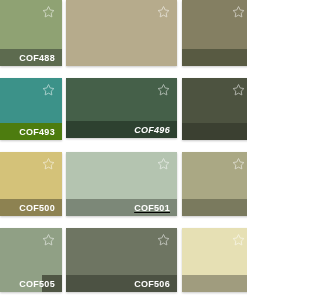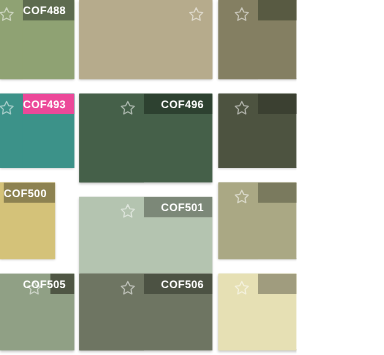--- a/index.html
+++ b/index.html
@@ -15,20 +15,21 @@
   #swatch-grid {
     position: relative;
     width: 247px;
     height: 296px;
     background: #ffffff;
   }
 
   .swatch-card {
     position: absolute;
     display: flex;
+    flex-direction: column;
     justify-content: space-between;
     box-sizing: border-box;
     overflow: hidden;
     box-shadow: 0 1px 2px rgba(0,0,0,0.22);
   }
 
   .swatch-field {
     flex: 1 1 auto;
     position: relative;
     width: 100%;
@@ -102,25 +103,25 @@
       </div>
     </div>
     <div class="swatch-card" style="left: 0px; top: 78px; width: 62px; height: 62px; background: rgb(60, 146, 137);">
       <div class="swatch-field" style="background: rgb(60, 146, 137);">
         <span class="star-icon">
           <svg viewBox="0 0 24 24" fill="none" stroke="#ffffff" stroke-width="1.8" stroke-linejoin="round">
             <polygon points="12,2.8 15.1,9.2 22,10.2 17,15.1 18.2,22 12,18.7 5.8,22 7,15.1 2,10.2 8.9,9.2"></polygon>
           </svg>
         </span>
       </div>
-      <div class="swatch-label-band" style="background: #ec4899;">
+      <div class="swatch-label-band" style="background: #4d7c0f;">
         <span class="swatch-code">COF493</span>
       </div>
     </div>
-    <div class="swatch-card" style="left: 66px; top: 78px; width: 111px; height: 74px; background: rgb(69, 96, 73);">
+    <div class="swatch-card" style="left: 66px; top: 78px; width: 111px; height: 60px; background: rgb(69, 96, 73); font-style: italic;">
       <div class="swatch-field" style="background: rgb(69, 96, 73);">
         <span class="star-icon">
           <svg viewBox="0 0 24 24" fill="none" stroke="#ffffff" stroke-width="1.8" stroke-linejoin="round">
             <polygon points="12,2.8 15.1,9.2 22,10.2 17,15.1 18.2,22 12,18.7 5.8,22 7,15.1 2,10.2 8.9,9.2"></polygon>
           </svg>
         </span>
       </div>
       <div class="swatch-label-band" style="background: rgb(45, 65, 48);">
         <span class="swatch-code">COF496</span>
       </div>
@@ -130,33 +131,33 @@
         <span class="star-icon">
           <svg viewBox="0 0 24 24" fill="none" stroke="#ffffff" stroke-width="1.8" stroke-linejoin="round">
             <polygon points="12,2.8 15.1,9.2 22,10.2 17,15.1 18.2,22 12,18.7 5.8,22 7,15.1 2,10.2 8.9,9.2"></polygon>
           </svg>
         </span>
       </div>
       <div class="swatch-label-band" style="background: rgb(59, 64, 49);">
         <span class="swatch-code"></span>
       </div>
     </div>
-    <div class="swatch-card" style="left: 0px; top: 152px; width: 46px; height: 64px; background: rgb(212, 194, 121);">
+    <div class="swatch-card" style="left: 0px; top: 152px; width: 62px; height: 64px; background: rgb(212, 194, 121);">
       <div class="swatch-field" style="background: rgb(212, 194, 121);">
         <span class="star-icon">
           <svg viewBox="0 0 24 24" fill="none" stroke="#ffffff" stroke-width="1.8" stroke-linejoin="round">
             <polygon points="12,2.8 15.1,9.2 22,10.2 17,15.1 18.2,22 12,18.7 5.8,22 7,15.1 2,10.2 8.9,9.2"></polygon>
           </svg>
         </span>
       </div>
       <div class="swatch-label-band" style="background: rgb(141, 130, 81);">
         <span class="swatch-code">COF500</span>
       </div>
     </div>
-    <div class="swatch-card" style="left: 66px; top: 164px; width: 111px; height: 64px; background: rgb(180, 196, 176);">
+    <div class="swatch-card" style="left: 66px; top: 152px; width: 111px; height: 64px; background: rgb(180, 196, 176); text-decoration: underline;">
       <div class="swatch-field" style="background: rgb(180, 196, 176);">
         <span class="star-icon">
           <svg viewBox="0 0 24 24" fill="none" stroke="#ffffff" stroke-width="1.8" stroke-linejoin="round">
             <polygon points="12,2.8 15.1,9.2 22,10.2 17,15.1 18.2,22 12,18.7 5.8,22 7,15.1 2,10.2 8.9,9.2"></polygon>
           </svg>
         </span>
       </div>
       <div class="swatch-label-band" style="background: rgb(124, 136, 120);">
         <span class="swatch-code">COF501</span>
       </div>

